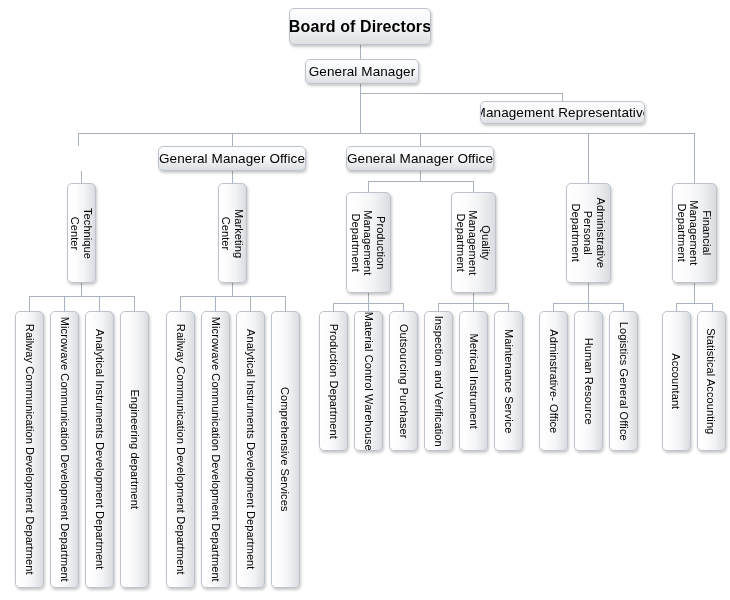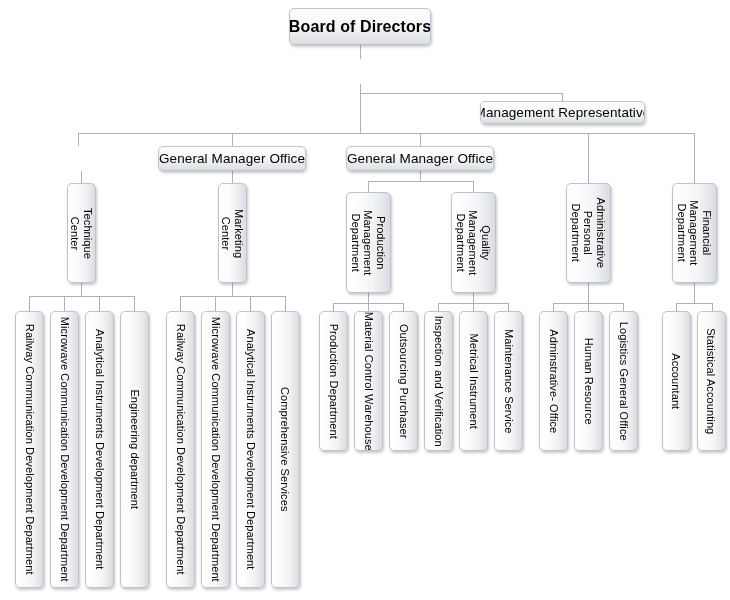--- a/index.html
+++ b/index.html
@@ -131,20 +131,23 @@
 
   <div class="ln v" style="left:694px; top:283px; height:20px;"></div>
   <div class="ln h" style="left:676px; top:303px; width:36px;"></div>
   <div class="ln v" style="left:676px; top:303px; height:8px;"></div>
   <div class="ln v" style="left:712px; top:303px; height:8px;"></div>
 
   <div class="node horiz big" style="left:289px; top:8px; width:142px; height:37px;">
     <span>Board of Directors</span>
   </div>
 
+  <div class="node horiz" style="left:305px; top:59px; width:114px; height:25px;">
+    <span>General Manager</span>
+  </div>
 
   <div class="node horiz" style="left:480px; top:101px; width:165px; height:23px;">
     <span>Management Representative</span>
   </div>
 
 
   <div class="node horiz" style="left:158px; top:146px; width:148px; height:25px;">
     <span>General Manager Office</span>
   </div>
 

